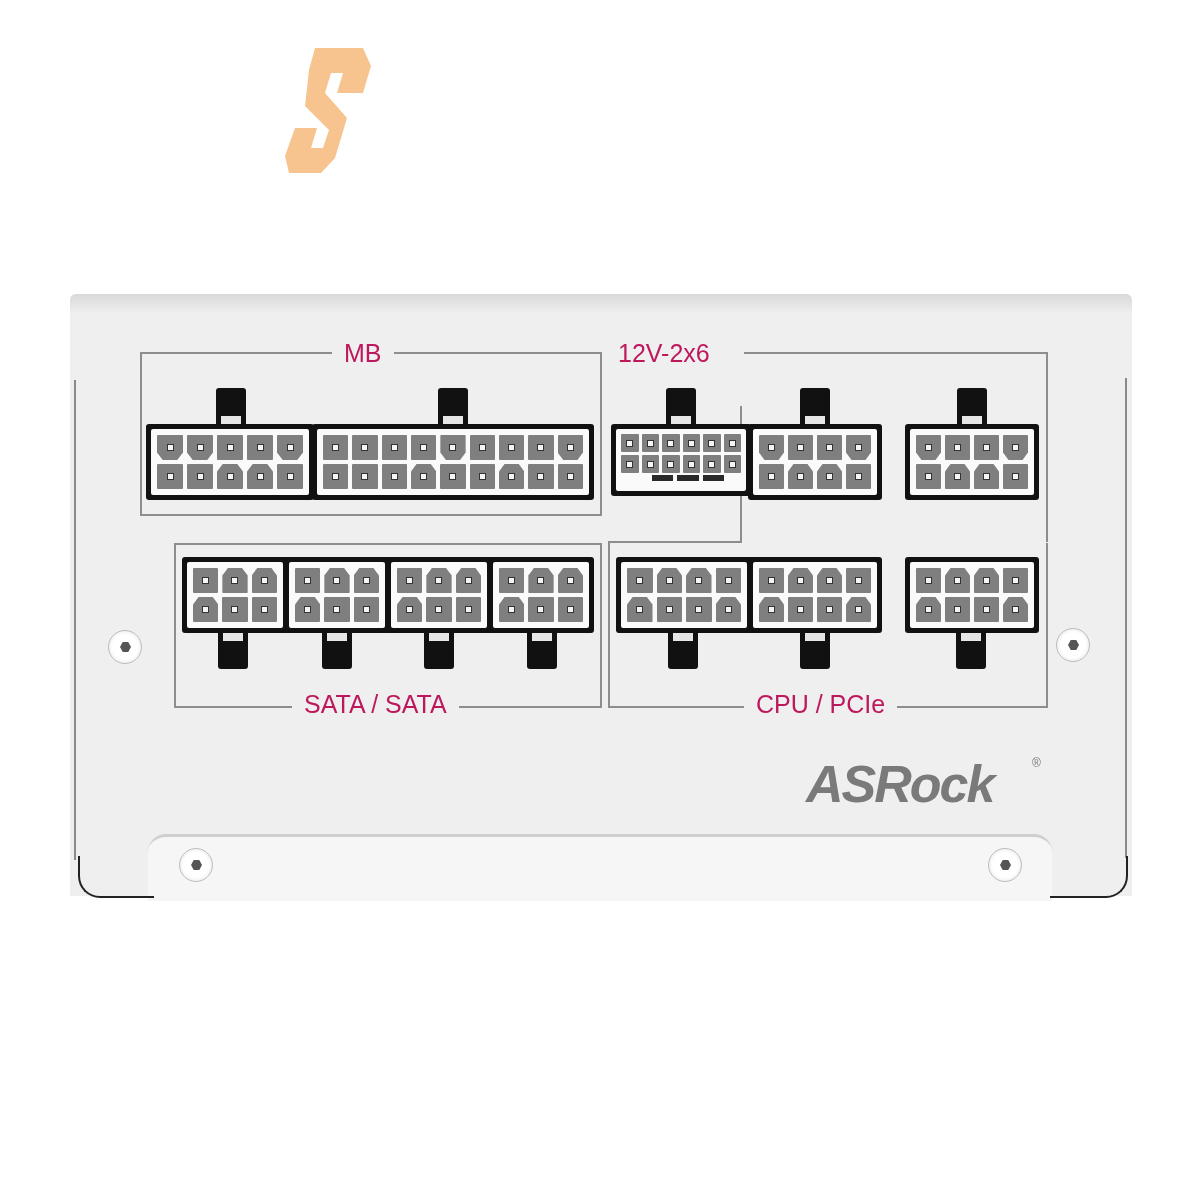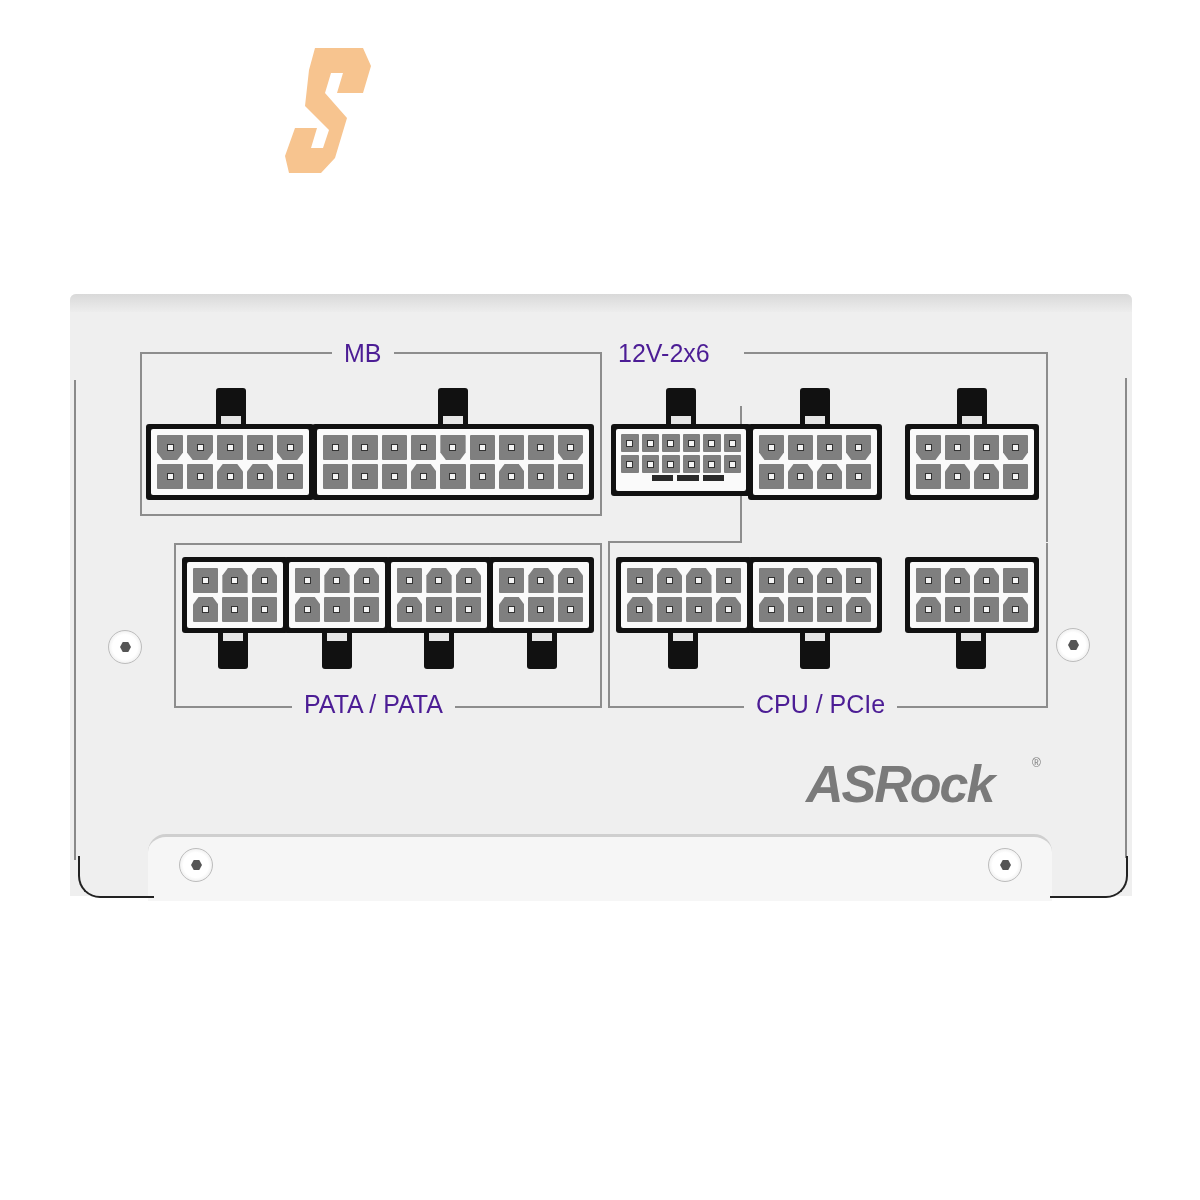--- a/index.html
+++ b/index.html
@@ -12,21 +12,21 @@
   
   #panel{left:70px;top:294px;width:1062px;height:602px;background:#efefef;border-radius:6px 6px 0 0;}
   #panel-top{left:70px;top:294px;width:1062px;height:18px;background:linear-gradient(#d9d9d9,#ededed);border-radius:6px 6px 0 0;}
   #panel-left-edge{left:74px;top:380px;width:2px;height:480px;background:#8a8a8a;}
   #panel-right-edge{left:1125px;top:378px;width:2px;height:480px;background:#8a8a8a;}
   #bottom-plate{left:148px;top:834px;width:904px;height:64px;background:#f6f6f6;border-top:3px solid #cfcfcf;border-radius:18px 18px 0 0;}
   #bottom-left-corner{left:78px;top:856px;width:74px;height:40px;border-left:2px solid #222;border-bottom:2px solid #222;border-radius:0 0 0 22px;background:transparent;}
   #bottom-right-corner{left:1050px;top:856px;width:76px;height:40px;border-right:2px solid #222;border-bottom:2px solid #222;border-radius:0 0 22px 0;}
   
   .frame{position:absolute;border:2px solid #8d8d8d;box-sizing:border-box;}
-  .frame-label{position:absolute;background:#efefef;color:#4c1d95;font-size:25px;padding:0 12px;line-height:28px;white-space:nowrap;}
+  .frame-label{position:absolute;background:#efefef;color:#be185d;font-size:25px;padding:0 12px;line-height:28px;white-space:nowrap;}
   
   .conn{position:absolute;background:#111;border-radius:3px;box-sizing:border-box;padding:5px;}
   .conn-body{background:#fafafa;border-radius:2px;width:100%;height:100%;box-sizing:border-box;padding:6px;display:grid;gap:4px;}
   .pin{background:#7f7f7f;position:relative;border-radius:1px;}
   .pin.bev{clip-path:polygon(0 0,100% 0,100% 70%,78% 100%,22% 100%,0 70%);}
   .pin.bevt{clip-path:polygon(22% 0,78% 0,100% 30%,100% 100%,0 100%,0 30%);}
   .pin::after{content:"";position:absolute;left:50%;top:50%;width:7px;height:7px;margin:-3.5px 0 0 -3.5px;background:#f4f4f4;border:1px solid #333;box-sizing:border-box;}
   .latch{position:absolute;background:#111;width:30px;height:36px;border-radius:3px 3px 0 0;}
   .latch::after{content:"";position:absolute;left:5px;width:20px;height:8px;background:#e6e6e6;}
   .latch.up::after{bottom:0;}
@@ -57,21 +57,21 @@
 
 <div class="frame" style="left:140px;top:352px;width:462px;height:164px;"></div>
 <div class="frame-label" style="left:332px;top:339px;">MB</div>
 
 <div class="frame" style="left:740px;top:352px;width:308px;height:190px;border-bottom:none;"></div>
 <div class="abs" style="left:740px;top:352px;width:4px;height:54px;background:#efefef;"></div>
 <div class="abs" style="left:739px;top:404px;width:2px;height:0;"></div>
 <div class="frame-label" style="left:606px;top:339px;">12V-2x6</div>
 
 <div class="frame" style="left:174px;top:543px;width:428px;height:165px;"></div>
-<div class="frame-label" style="left:292px;top:690px;">PATA / PATA</div>
+<div class="frame-label" style="left:292px;top:690px;">SATA / SATA</div>
 
 <div class="frame" style="left:608px;top:543px;width:440px;height:165px;border-top:none;"></div>
 <div class="abs" style="left:608px;top:541px;width:134px;height:2px;background:#8d8d8d;"></div>
 <div class="abs" style="left:740px;top:518px;width:2px;height:25px;background:#8d8d8d;"></div>
 <div class="frame-label" style="left:744px;top:690px;">CPU / PCIe</div>
 
 <div class="latch up" style="left:216px;top:388px;"></div>
 <div class="latch up" style="left:438px;top:388px;"></div>
 <div class="conn" style="left:146px;top:424px;width:168px;height:76px;">
   <div class="conn-body" style="grid-template-columns:repeat(5,1fr);grid-template-rows:1fr 1fr;">

